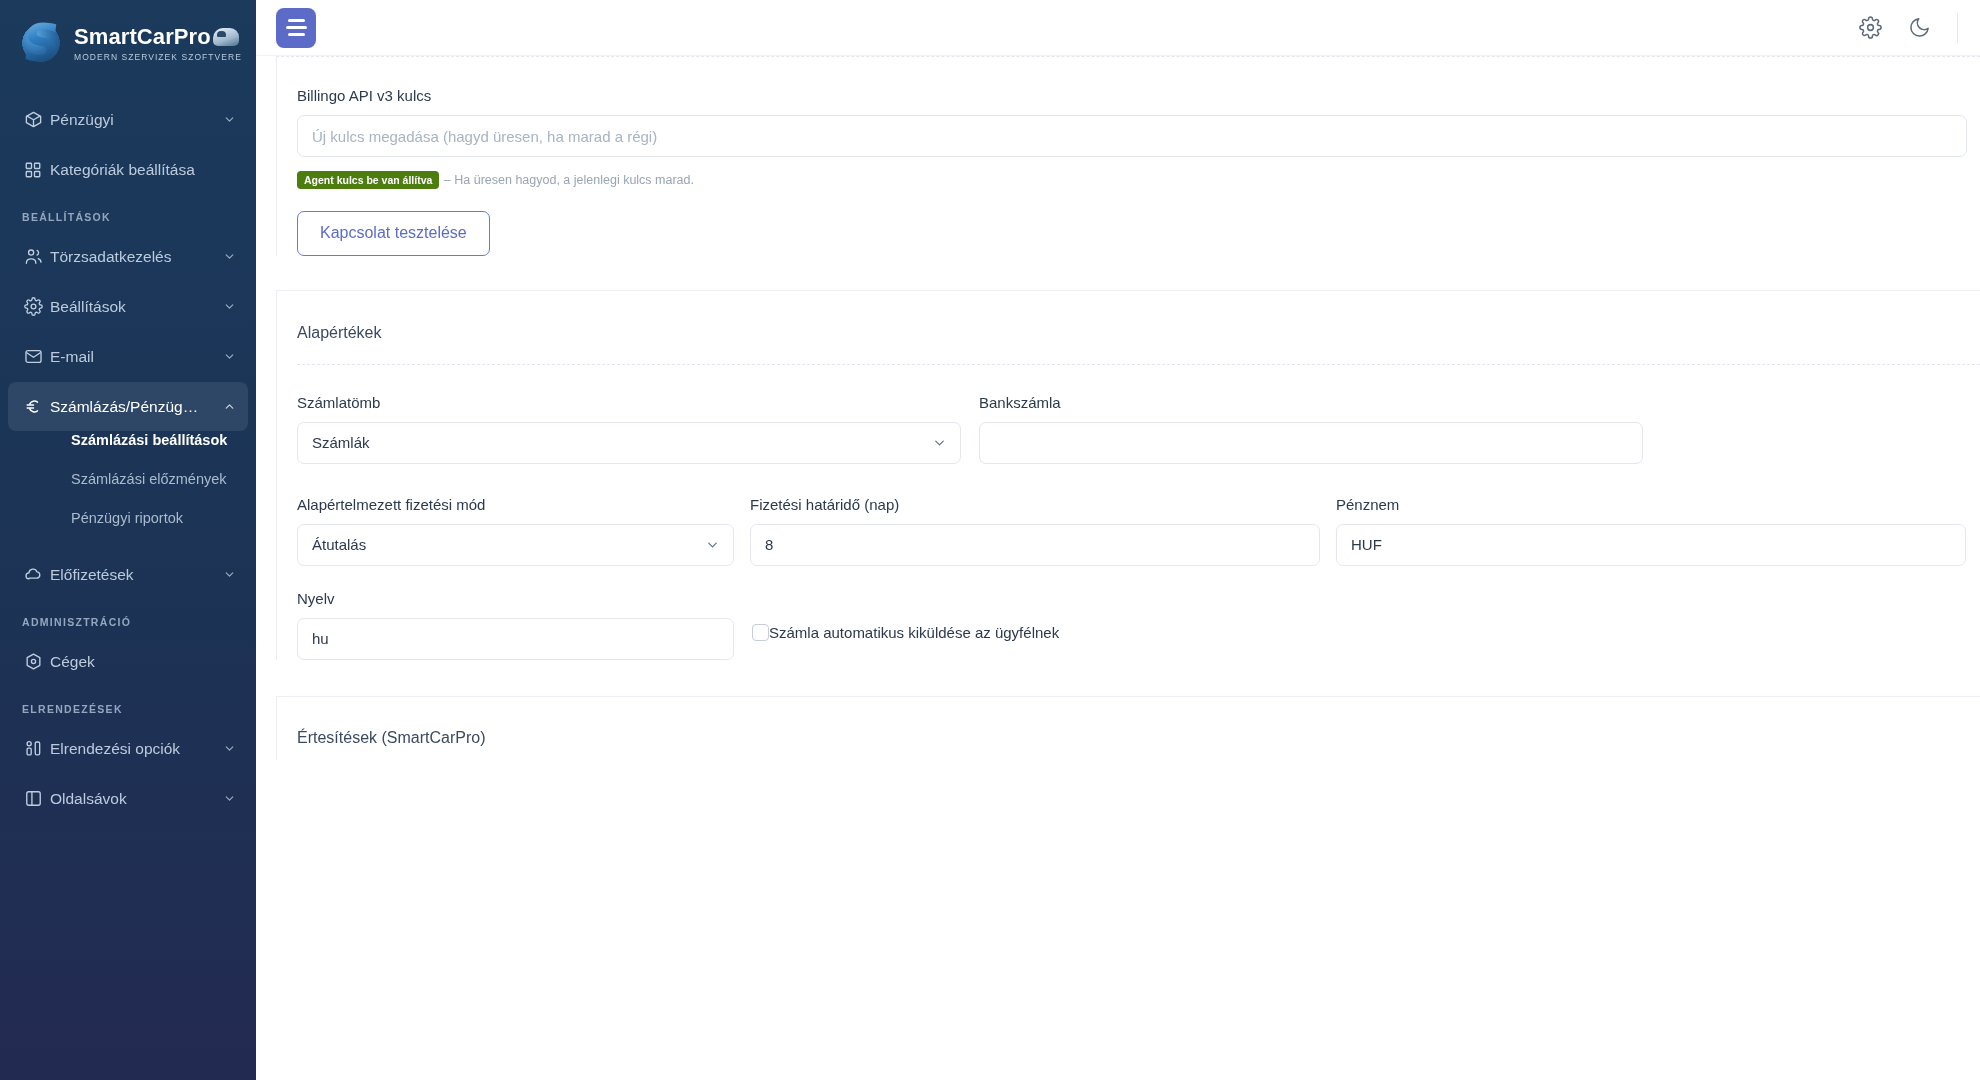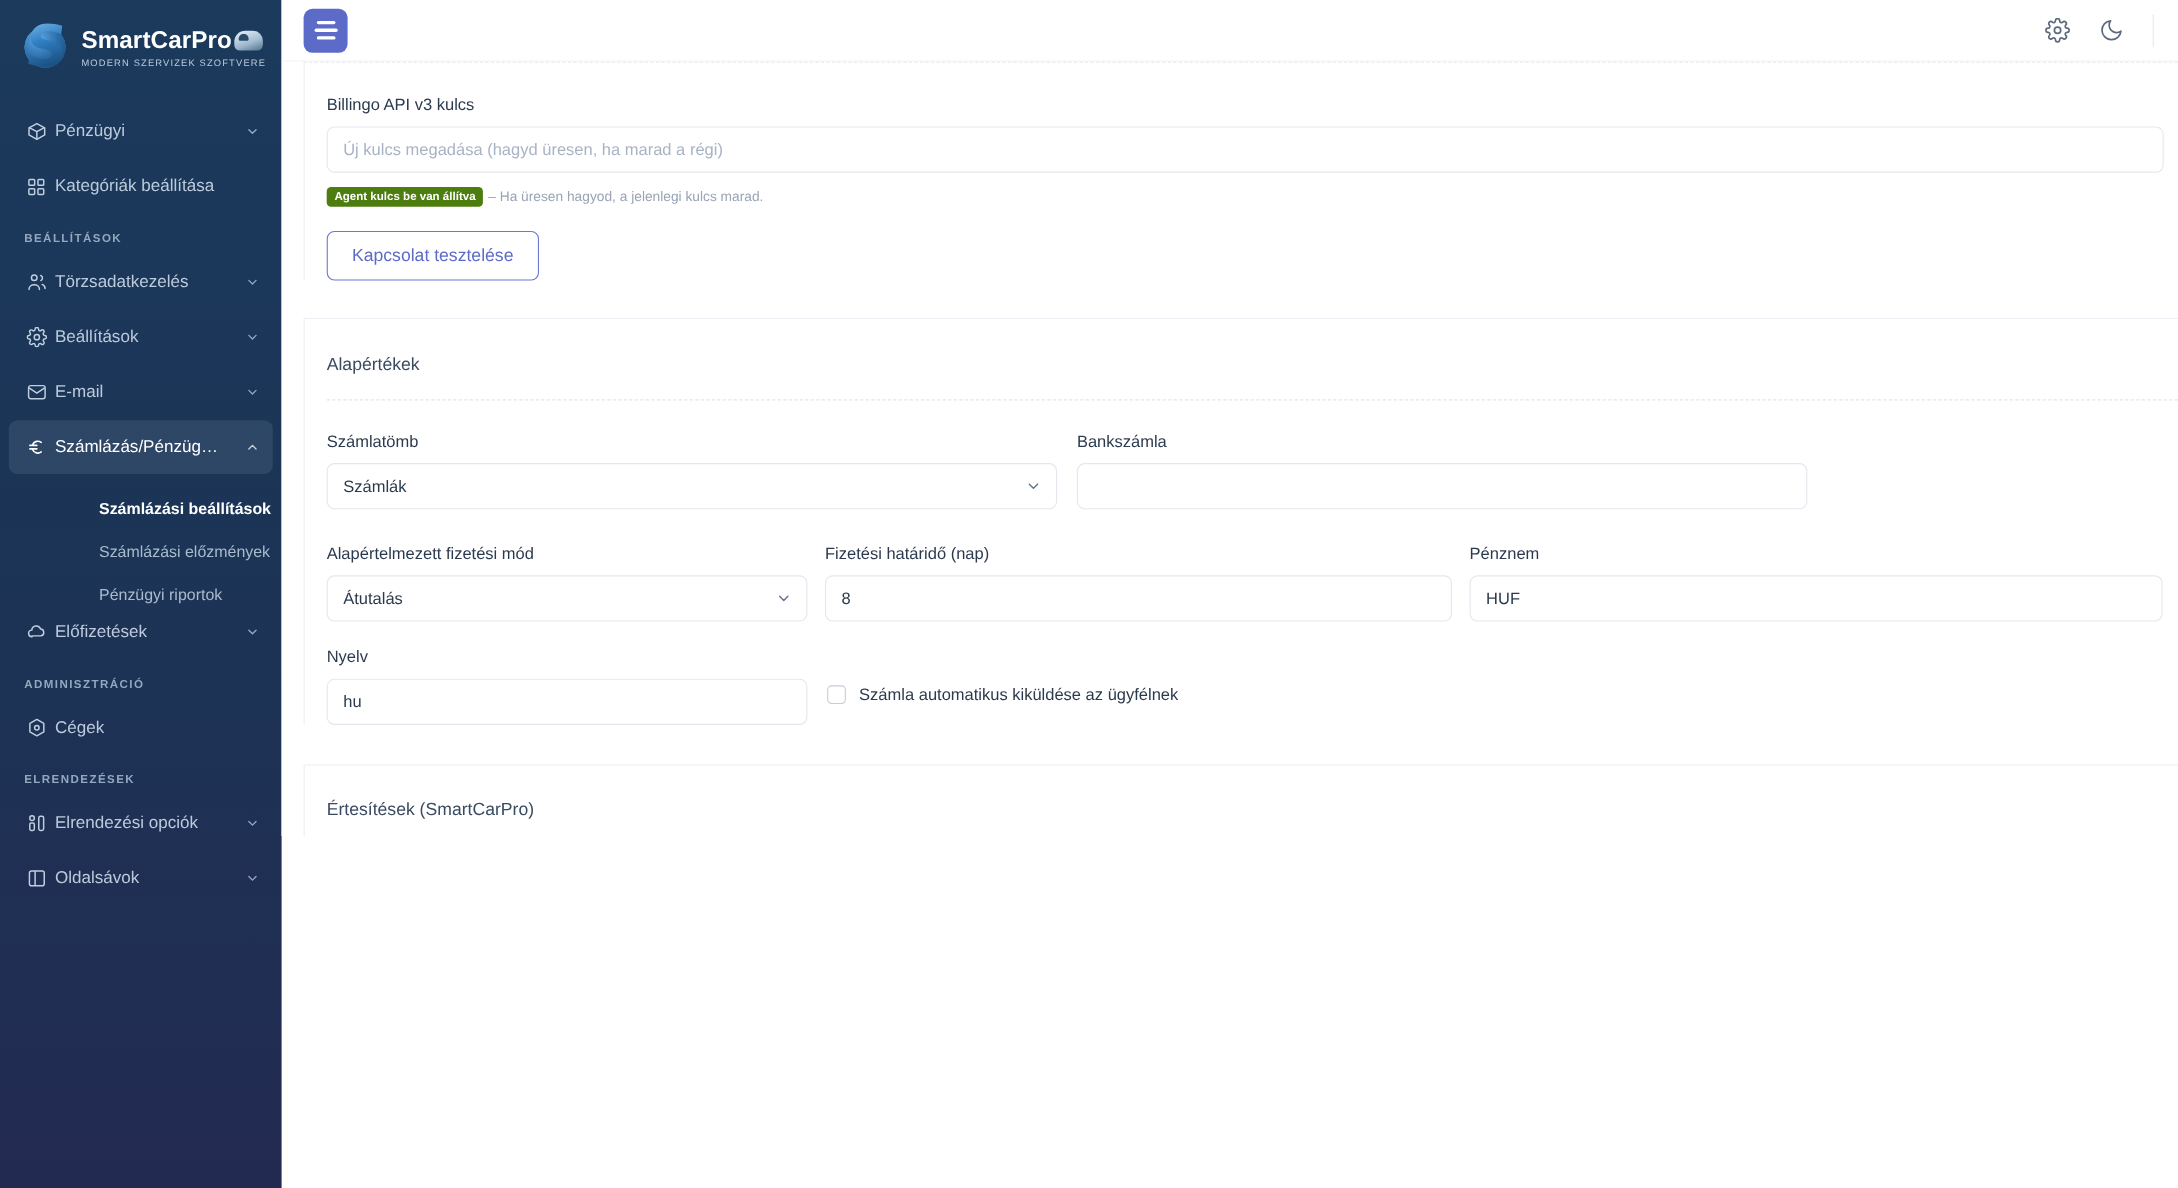--- a/index.html
+++ b/index.html
@@ -81,22 +81,22 @@
   .nav-item .chev { flex: 0 0 auto; opacity: .75; }
   .nav-item.active {
     background: rgba(255,255,255,.085);
     color: #ffffff;
   }
   .nav-caption {
     font-size: 10.5px; letter-spacing: 1.3px; font-weight: 700;
     color: #93a8bf; padding: 16px 0 8px 22px; text-transform: uppercase;
   }
   .subnav-item {
-    height: 39px; display:flex; align-items:flex-end;
-    padding-left: 90px; font-size: 14.5px; color: #aabbcd;
+    height: 39px; display:flex; align-items:flex-start;
+    padding-left: 71px; font-size: 14.5px; color: #aabbcd;
     cursor: pointer;
   }
   .subnav-item.active { color:#ffffff; font-weight: 700; }
   svg { display: block; }
 
   
   .main { flex: 1 1 auto; height: 760px; background: #ffffff; position: relative; overflow: hidden; }
   .topbar {
     height: 56px; background: #ffffff;
     display: flex; align-items: center; justify-content: space-between;
@@ -158,21 +158,21 @@
     border: 1.6px solid #6b78d4; border-radius: 7px;
     background: #fff; color: #5c6bc8; font-size: 16px;
     cursor: pointer; font-family: "Liberation Sans", sans-serif;
   }
 
   .section-title { font-size: 16px; color: #3a4a60; }
   .hr-dashed { border: none; border-top: 1px dashed #e3e6ec; }
   .hr-solid { border: none; border-top: 1px solid #edeff4; }
 
   .row { display: flex; }
-  .chk-row { display: flex; align-items: flex-end; gap: 12px; }
+  .chk-row { display: flex; align-items: flex-end; }
   .chk-box {
     width: 17px; height: 17px; border: 1.6px solid #c6ccd8; border-radius: 4px;
     background: #fff; cursor: pointer; flex: 0 0 auto;
   }
   .chk-label { font-size: 15px; color: #2b3a4e; }
 </style>
 </head>
 <body>
 
 <div class="app">

